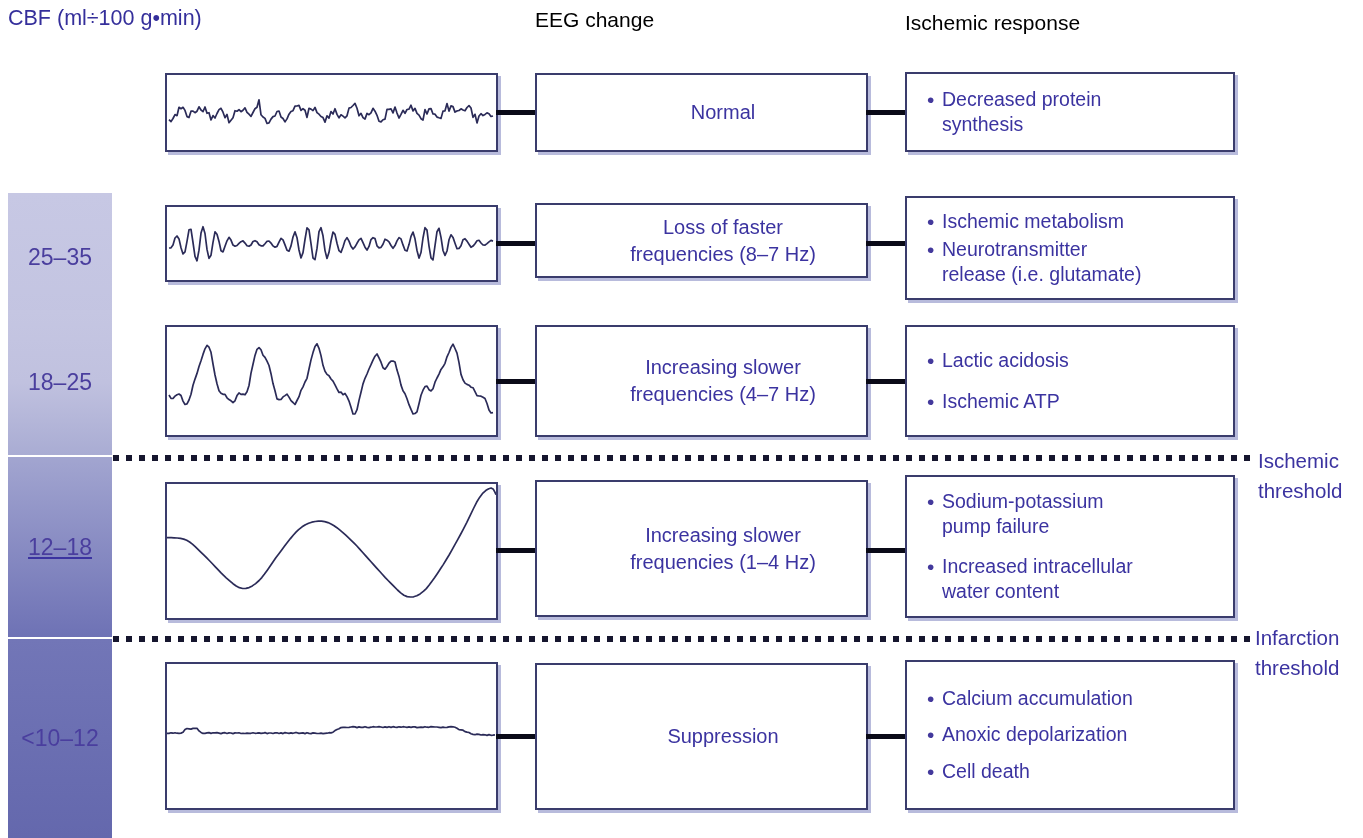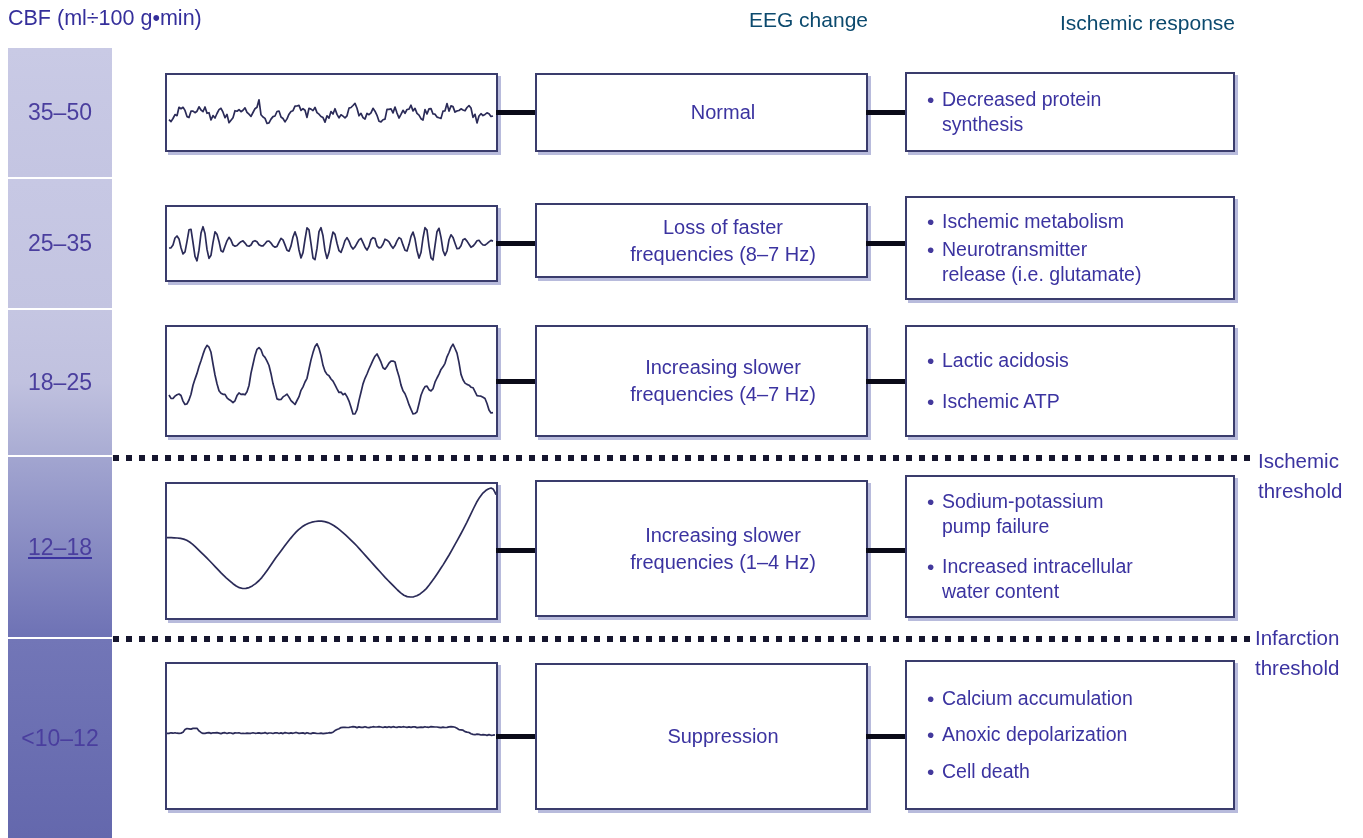--- a/index.html
+++ b/index.html
@@ -1,21 +1,21 @@
 <!DOCTYPE html>
 <html><head>
 <meta charset="utf-8">
 <style>
   html,body{margin:0;padding:0;background:#ffffff;}
   .canvas{
     position:relative;width:1348px;height:838px;background:#ffffff;
     font-family:"Liberation Sans", sans-serif;color:#3b33a0;overflow:hidden;
   }
   .title{position:absolute;left:8px;top:6px;font-size:21.5px;color:#352f9b;}
-  .col-header{position:absolute;top:8px;text-align:right;font-size:21px;color:#0c4a6e;}
+  .col-header{position:absolute;top:8px;text-align:left;font-size:21px;color:#000000;}
   .col-header.eeg{left:535px;width:333px;}
   .col-header.cell{left:905px;width:330px;top:11px;}
 
   .seg{position:absolute;left:8px;width:104px;display:flex;align-items:center;justify-content:center;}
   .seg span{font-size:23px;color:#4a3e9e;}
 
   .box{position:absolute;background:#ffffff;border:2px solid #3a3c6c;box-shadow:3px 3px 0 #b8bbdc;box-sizing:border-box;}
   .wave-box{padding:0;}
   .wave-box svg{display:block;width:100%;height:100%;}
   .eeg-box{display:flex;align-items:center;justify-content:center;text-align:center;padding-left:43px;}
@@ -32,24 +32,21 @@
 </style>
 </head>
 <body>
 
 <div class="canvas">
 
   <div class="title">CBF (ml÷100 g•min)</div>
   <div class="col-header eeg">EEG change</div>
   <div class="col-header cell">Ischemic response</div>
 
-  <div class="seg" style="top:48px;height:129px;background:linear-gradient(#c9cae5,#c4c5e2);">
-    <span>35–50</span>
-  </div>
-  <div class="seg" style="top:179px;height:129px;background:linear-gradient(#c7c8e4,#c3c4e1);">
+  <div class="seg" style="top:193px;height:129px;background:linear-gradient(#c7c8e4,#c3c4e1);">
     <span>25–35</span>
   </div>
   <div class="seg" style="top:310px;height:145px;background:linear-gradient(#c5c6e2 0%,#c0c1df 50%,#a9acd3 100%);">
     <span>18–25</span>
   </div>
   <div class="seg" style="top:457px;height:180px;background:linear-gradient(#a2a5d0,#6e72b5);text-decoration:underline;">
     <span>12–18</span>
   </div>
   <div class="seg" style="top:639px;height:199px;background:linear-gradient(#7276b7,#6468ad);">
     <span>&lt;10–12</span>

